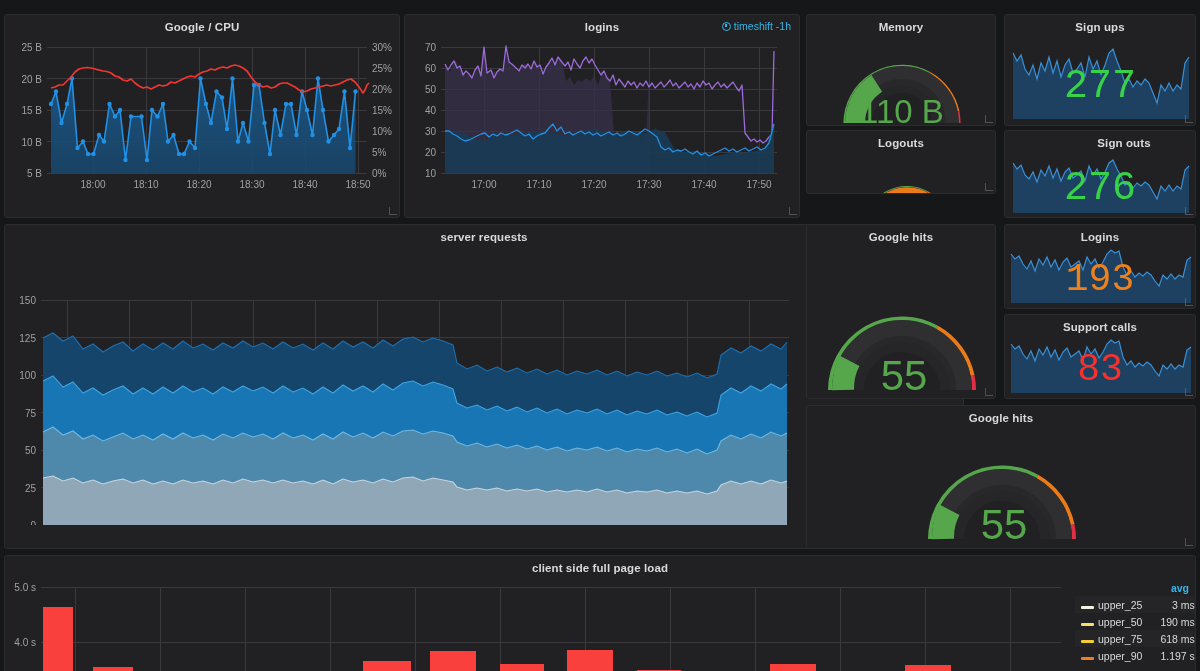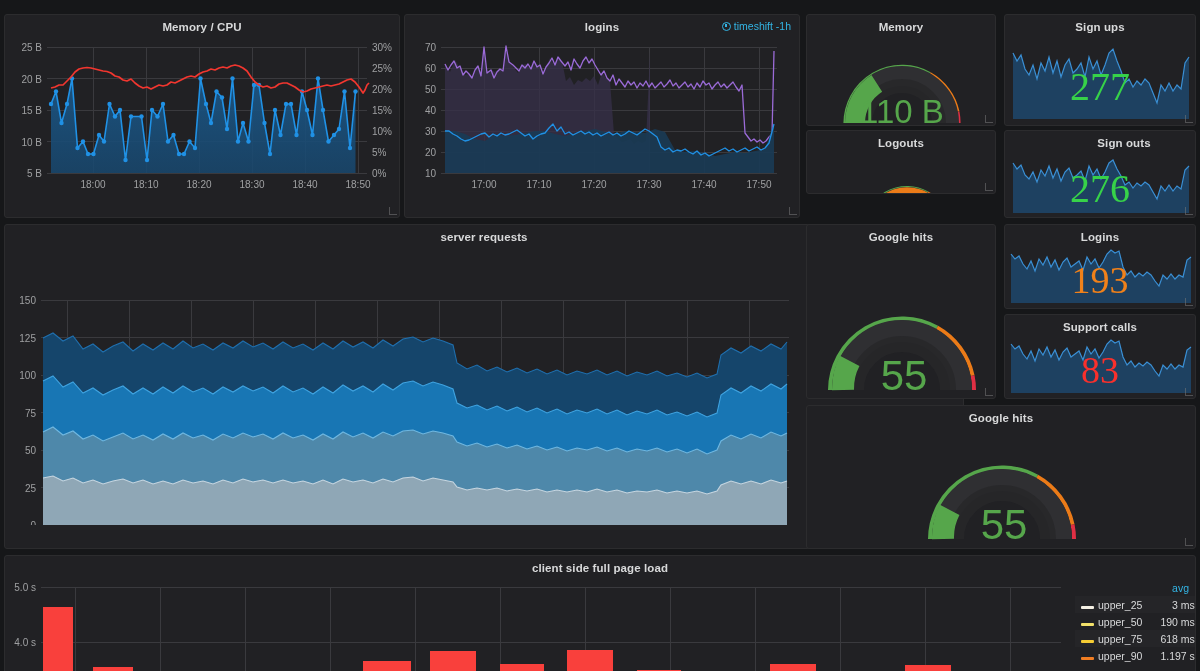--- a/index.html
+++ b/index.html
@@ -82,52 +82,52 @@
     gap: 14px;
   }
   .legend.split { justify-content: space-between; }
   .leg-item { display: flex; align-items: center; gap: 5px; white-space: nowrap; }
   .leg-swatch { width: 13px; height: 3px; border-radius: 1px; display: inline-block; }
   .gauge-value { font-family: "Liberation Sans", sans-serif; font-weight: normal; }
   .sstat-num {
     position: absolute;
     left: 0; right: 0;
     text-align: center;
-    font-family: Liberation Serif, serif;
+    font-family: Liberation Mono, monospace;
     font-weight: normal;
     line-height: 1;
   }
 
   
   .tbl-legend {
     position: absolute;
     font-size: 10.5px;
     color: #d8d9da;
   }
   .tbl-legend .hdr {
     text-align: right;
     color: #33b5e5;
-    font-weight: normal;
+    font-weight: bold;
     padding: 0 6px 2px 0;
     font-size: 10.5px;
   }
   .tbl-legend table { border-collapse: collapse; }
   .tbl-legend tr { height: 17px; }
   .tbl-legend tr:nth-child(odd) td { background: #252528; }
   .tbl-legend td.sw { padding: 0 4px 0 6px; width: 20px; }
   .tbl-legend td.nm { padding-right: 18px; white-space: nowrap; }
   .tbl-legend td.vl { text-align: right; padding-right: 8px; white-space: nowrap; }
 </style>
 </head>
 <body>
 
 <div class="dash">
 
   <div class="panel" style="left:4px; top:14px; width:396px; height:204px;">
-    <div class="panel-title">Memory / CPU</div>
+    <div class="panel-title">Google / CPU</div>
     <svg class="plot" width="396" height="155" style="position:absolute; left:0; top:20px;">
       <defs>
         <linearGradient id="memFill" x1="0" y1="0" x2="0" y2="1">
           <stop offset="0%" stop-color="#1b5584" stop-opacity=".95"></stop>
           <stop offset="100%" stop-color="#18486f" stop-opacity=".85"></stop>
         </linearGradient>
       </defs>
 
       <g>
         <line class="gridline" x1="42" y1="12" x2="362" y2="12"></line>

